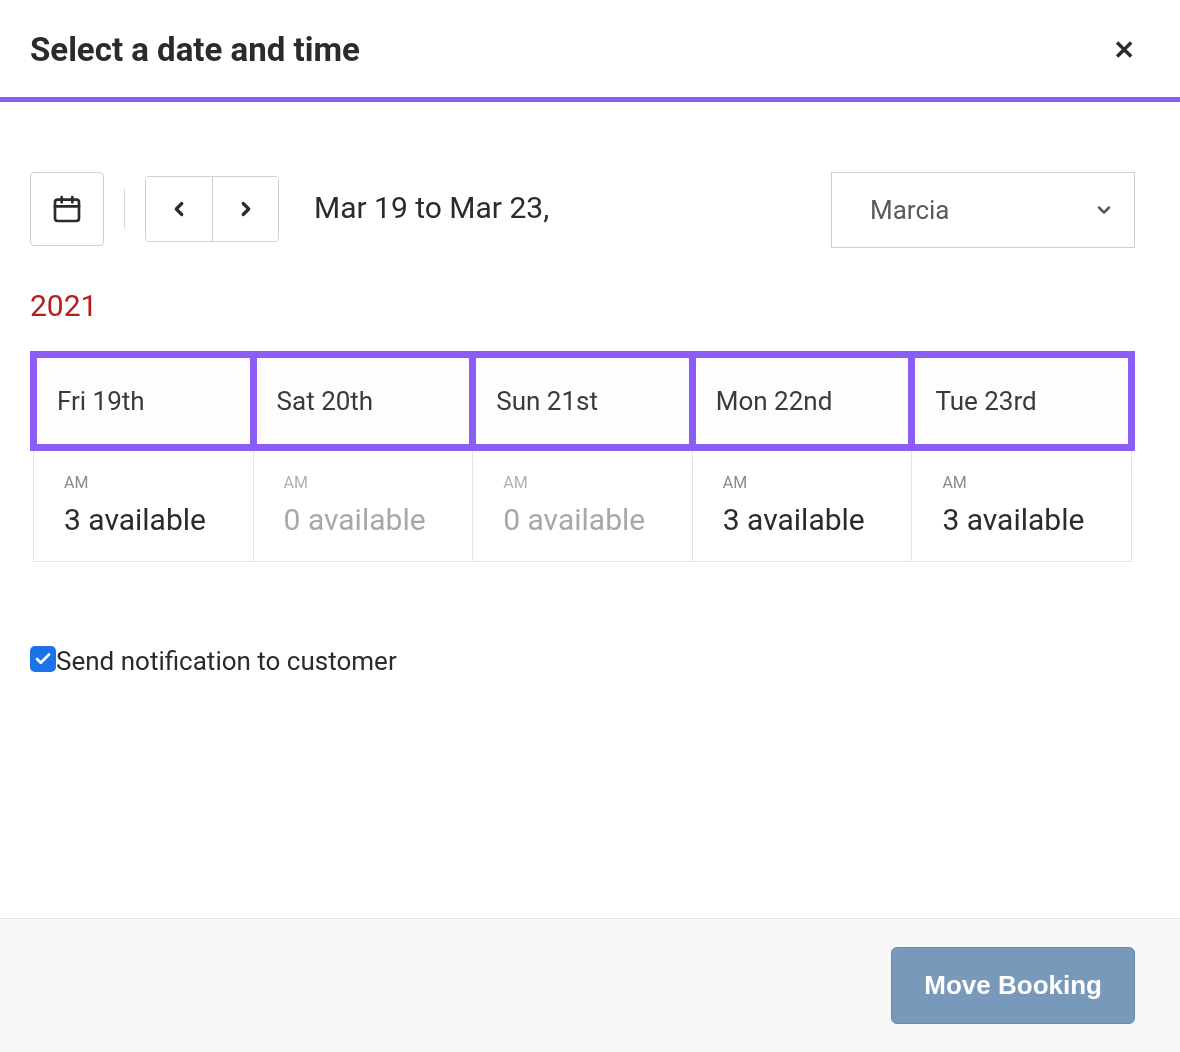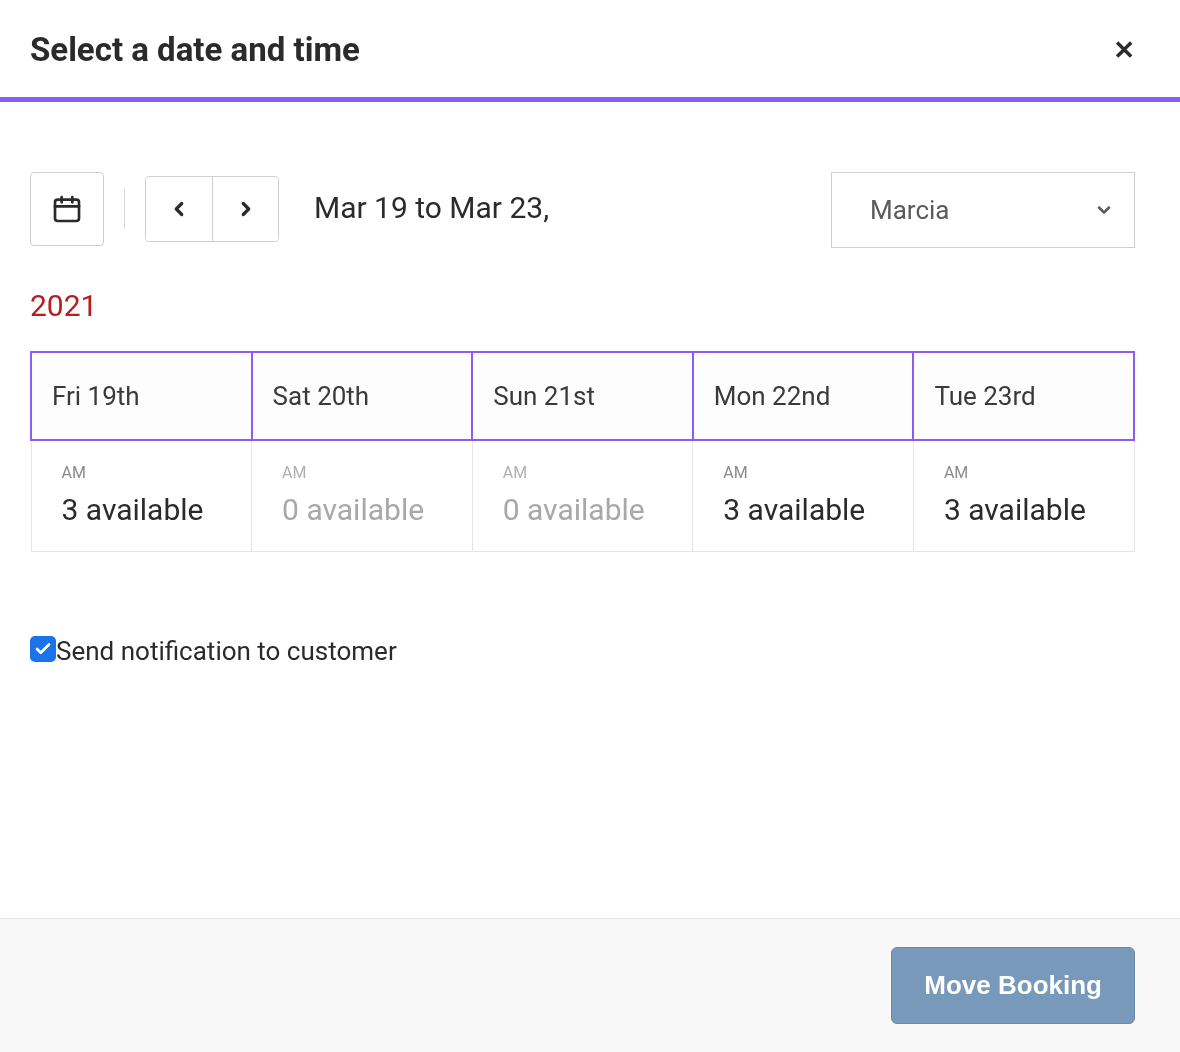--- a/index.html
+++ b/index.html
@@ -122,21 +122,21 @@
       top: 50%;
       transform: translateY(-50%);
     }
     table.avail {
       width: 100%;
       border-collapse: collapse;
       table-layout: fixed;
     }
     table.avail th {
       background: #fdfdfe;
-      border: 2px solid #8b5cf6;
+      border: 7px solid #8b5cf6;
       text-align: left;
       padding: 28px 20px;
       font-size: 26px;
       font-weight: 400;
       color: #3a3a3a;
     }
     table.avail td {
       border: 1px solid #e5e5e5;
       padding: 22px 24px 24px 30px;
       vertical-align: top;

